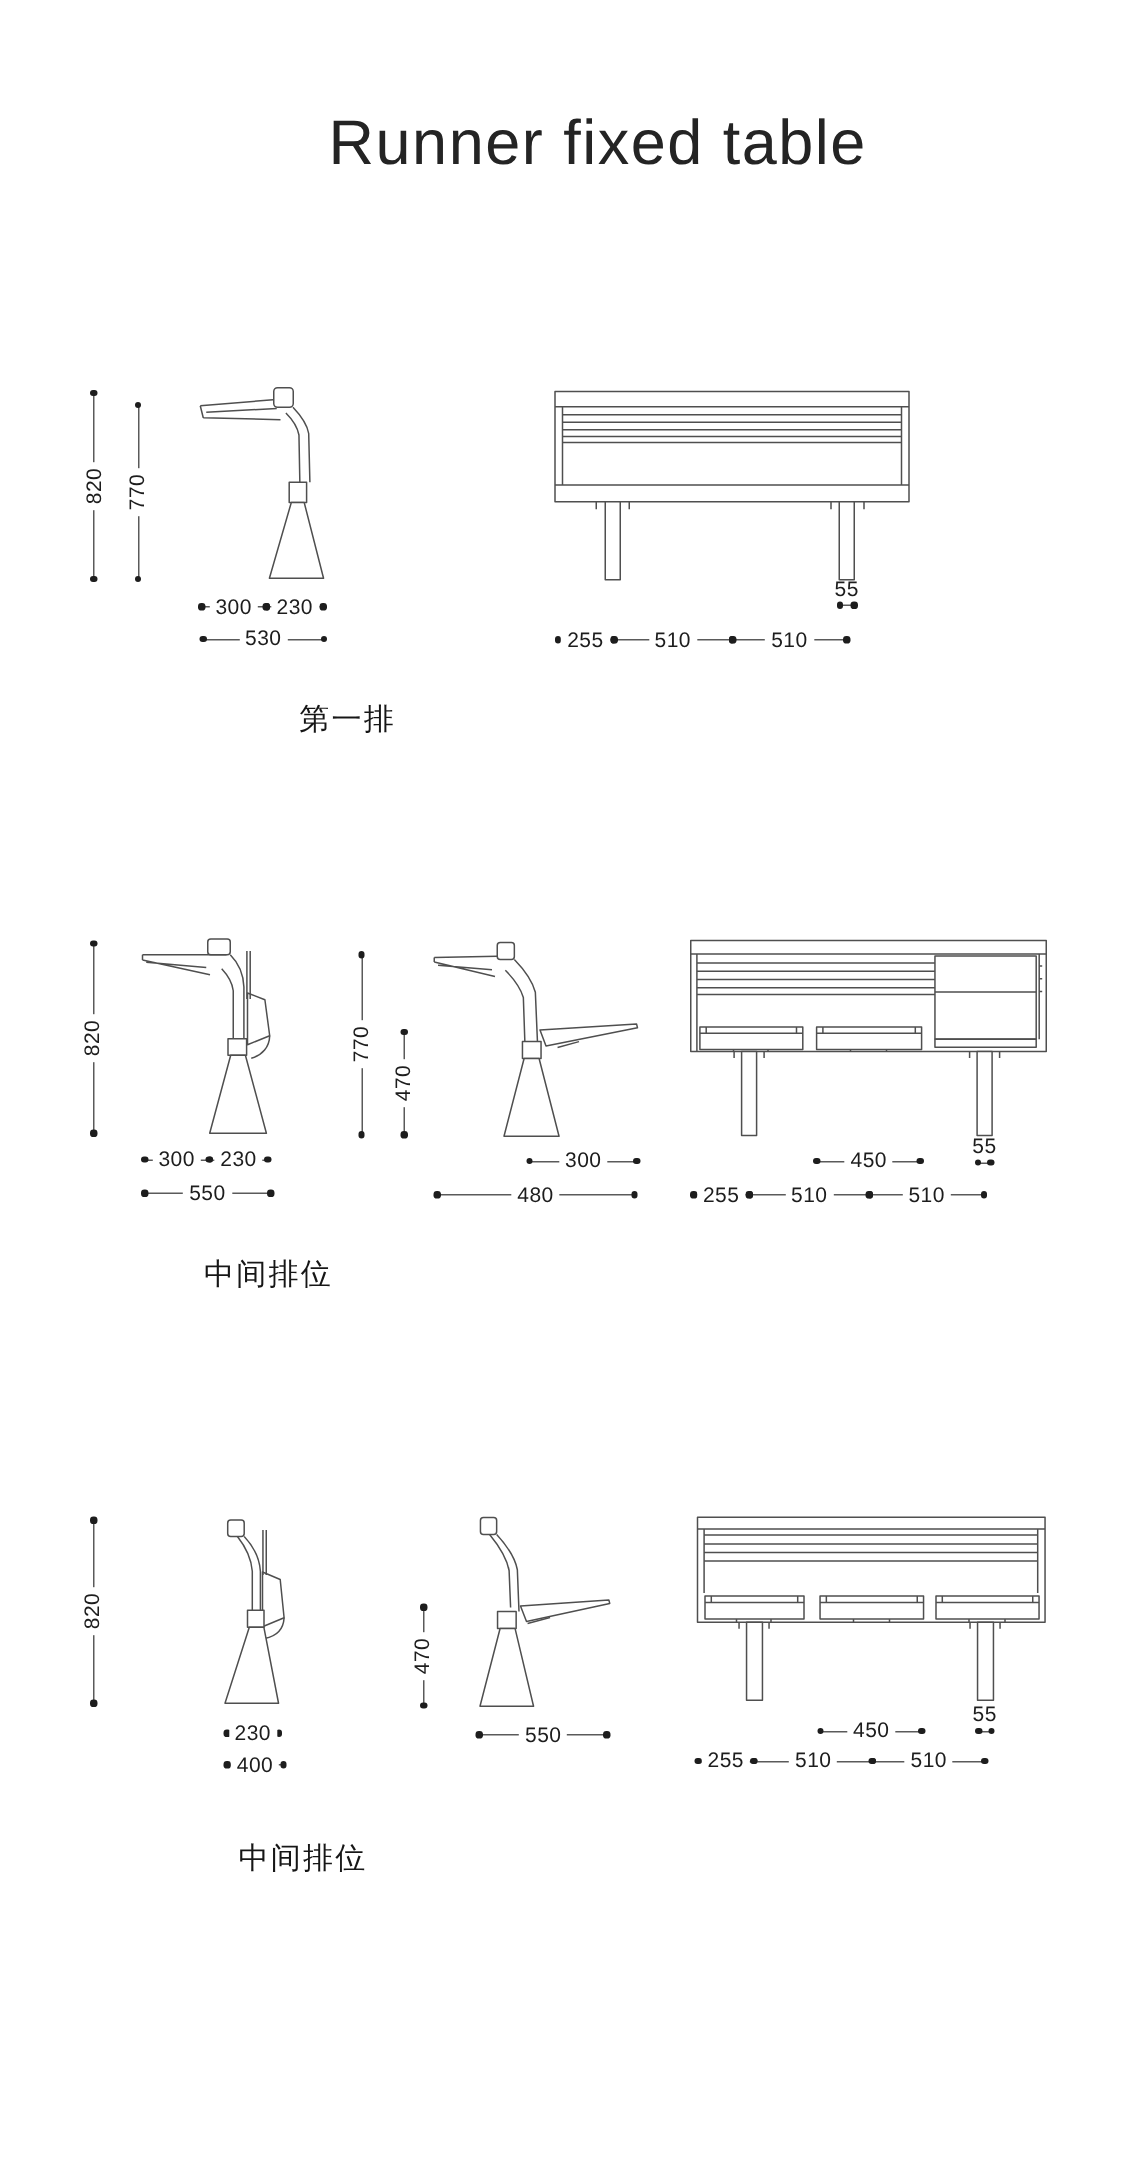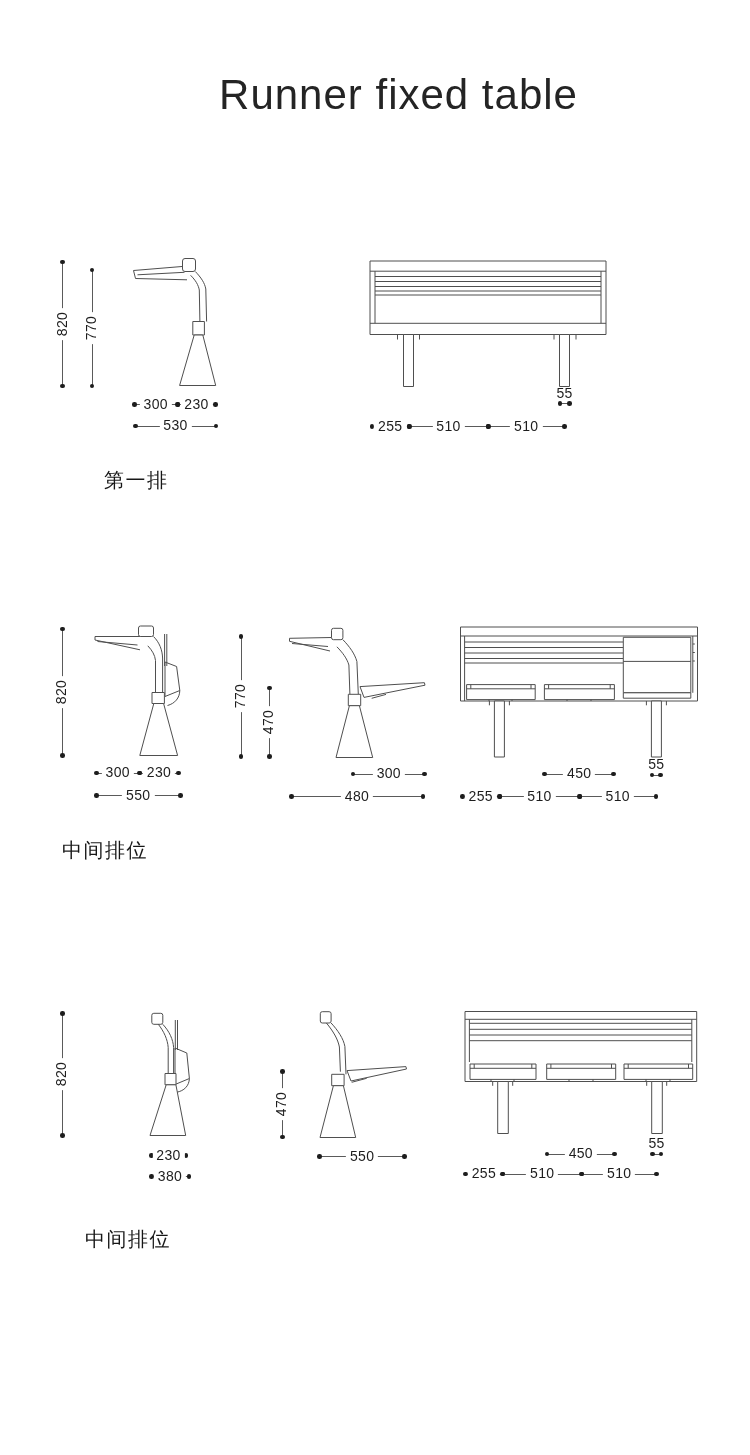--- a/index.html
+++ b/index.html
@@ -3,21 +3,21 @@
 <meta charset="utf-8">
 <style>
   html,body{margin:0;padding:0;background:#fff;}
   .canvas{position:relative;width:750px;height:1455px;background:#fff;overflow:hidden;
           font-family:"Liberation Sans","DejaVu Sans",sans-serif;}
   .title{position:absolute;left:0;right:0;top:74px;text-align:center;
          font-size:42px;font-weight:300;color:#242424;letter-spacing:1px;line-height:1;padding-left:47px;}
   .subtitle{position:absolute;left:0;right:0;top:148px;text-align:center;
          font-size:30px;font-weight:400;color:#1c1c1c;letter-spacing:6px;line-height:1;}
   .sec-label{position:absolute;font-size:20px;color:#161616;letter-spacing:1.5px;
-         text-align:left;line-height:1.2;font-family:Liberation Serif, serif;}
+         text-align:right;line-height:1.2;font-family:Liberation Serif, serif;}
   svg.draw{position:absolute;overflow:visible;}
   .ln{fill:none;stroke:#4f4f4f;stroke-width:1;stroke-linejoin:round;stroke-linecap:butt;}
   .f{fill:#ffffff;}
   
   .dim{position:absolute;}
   .dim .lbl{position:absolute;font-size:14px;color:#1d1d1d;background:#fff;
             padding:0 4px;white-space:nowrap;letter-spacing:.3px;line-height:1.1;}
   .dim-h{height:0;}
   .dim-h .line{position:absolute;left:1px;right:1px;top:-0.5px;border-top:1px solid #5a5a5a;}
   .dim-h .lbl{left:50%;top:0;transform:translate(-50%,-50%);}
@@ -270,21 +270,21 @@
   <div class="dim dim-h" style="left:151px;top:1155.7px;width:35px">
     <i class="line"></i>
       <i class="dot dl"></i>
       <i class="dot dr"></i>
       <span class="lbl">230</span>
     </div>
   <div class="dim dim-h" style="left:151px;top:1176.7px;width:38px">
     <i class="line"></i>
       <i class="dot dl"></i>
       <i class="dot dr"></i>
-      <span class="lbl">380</span>
+      <span class="lbl">400</span>
     </div>
   <div class="dim dim-v" style="left:282.3px;top:1071px;height:66px">
     <i class="line"></i>
       <i class="dot dt"></i>
       <i class="dot db"></i>
       <span class="lbl">470</span>
     </div>
   <div class="dim dim-h" style="left:319.3px;top:1156.7px;width:85.7px">
     <i class="line"></i>
       <i class="dot dl"></i>

